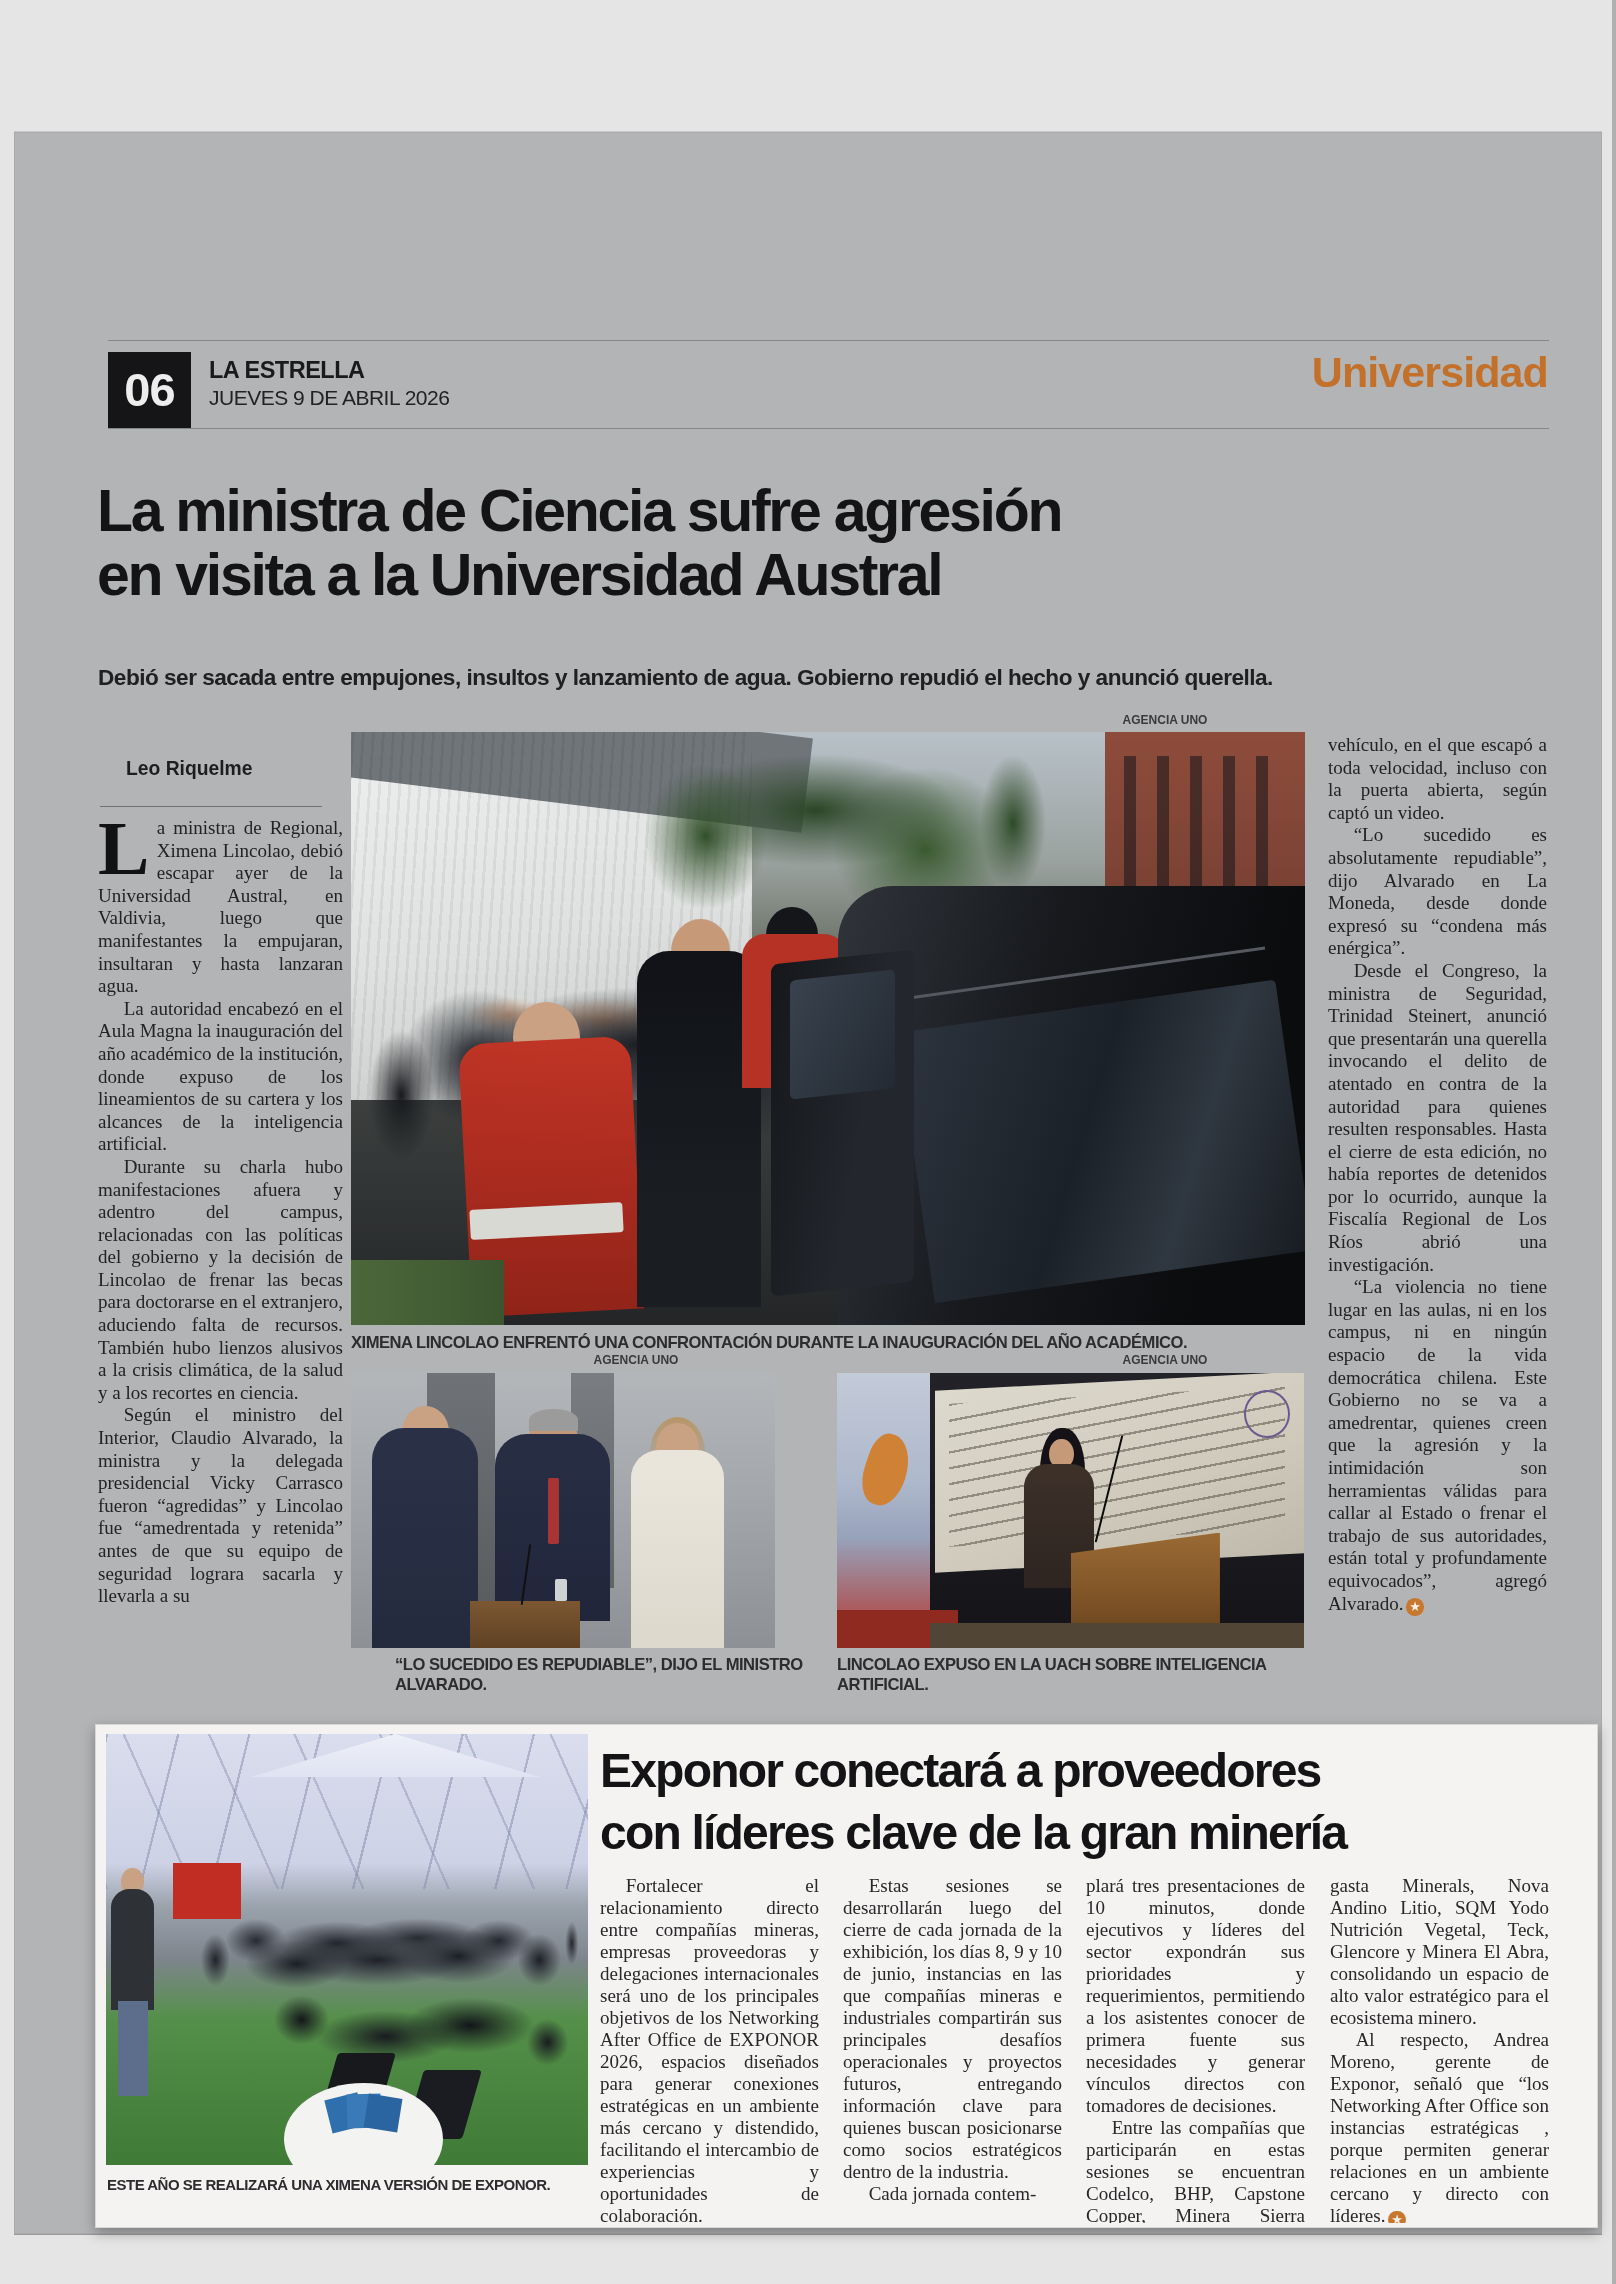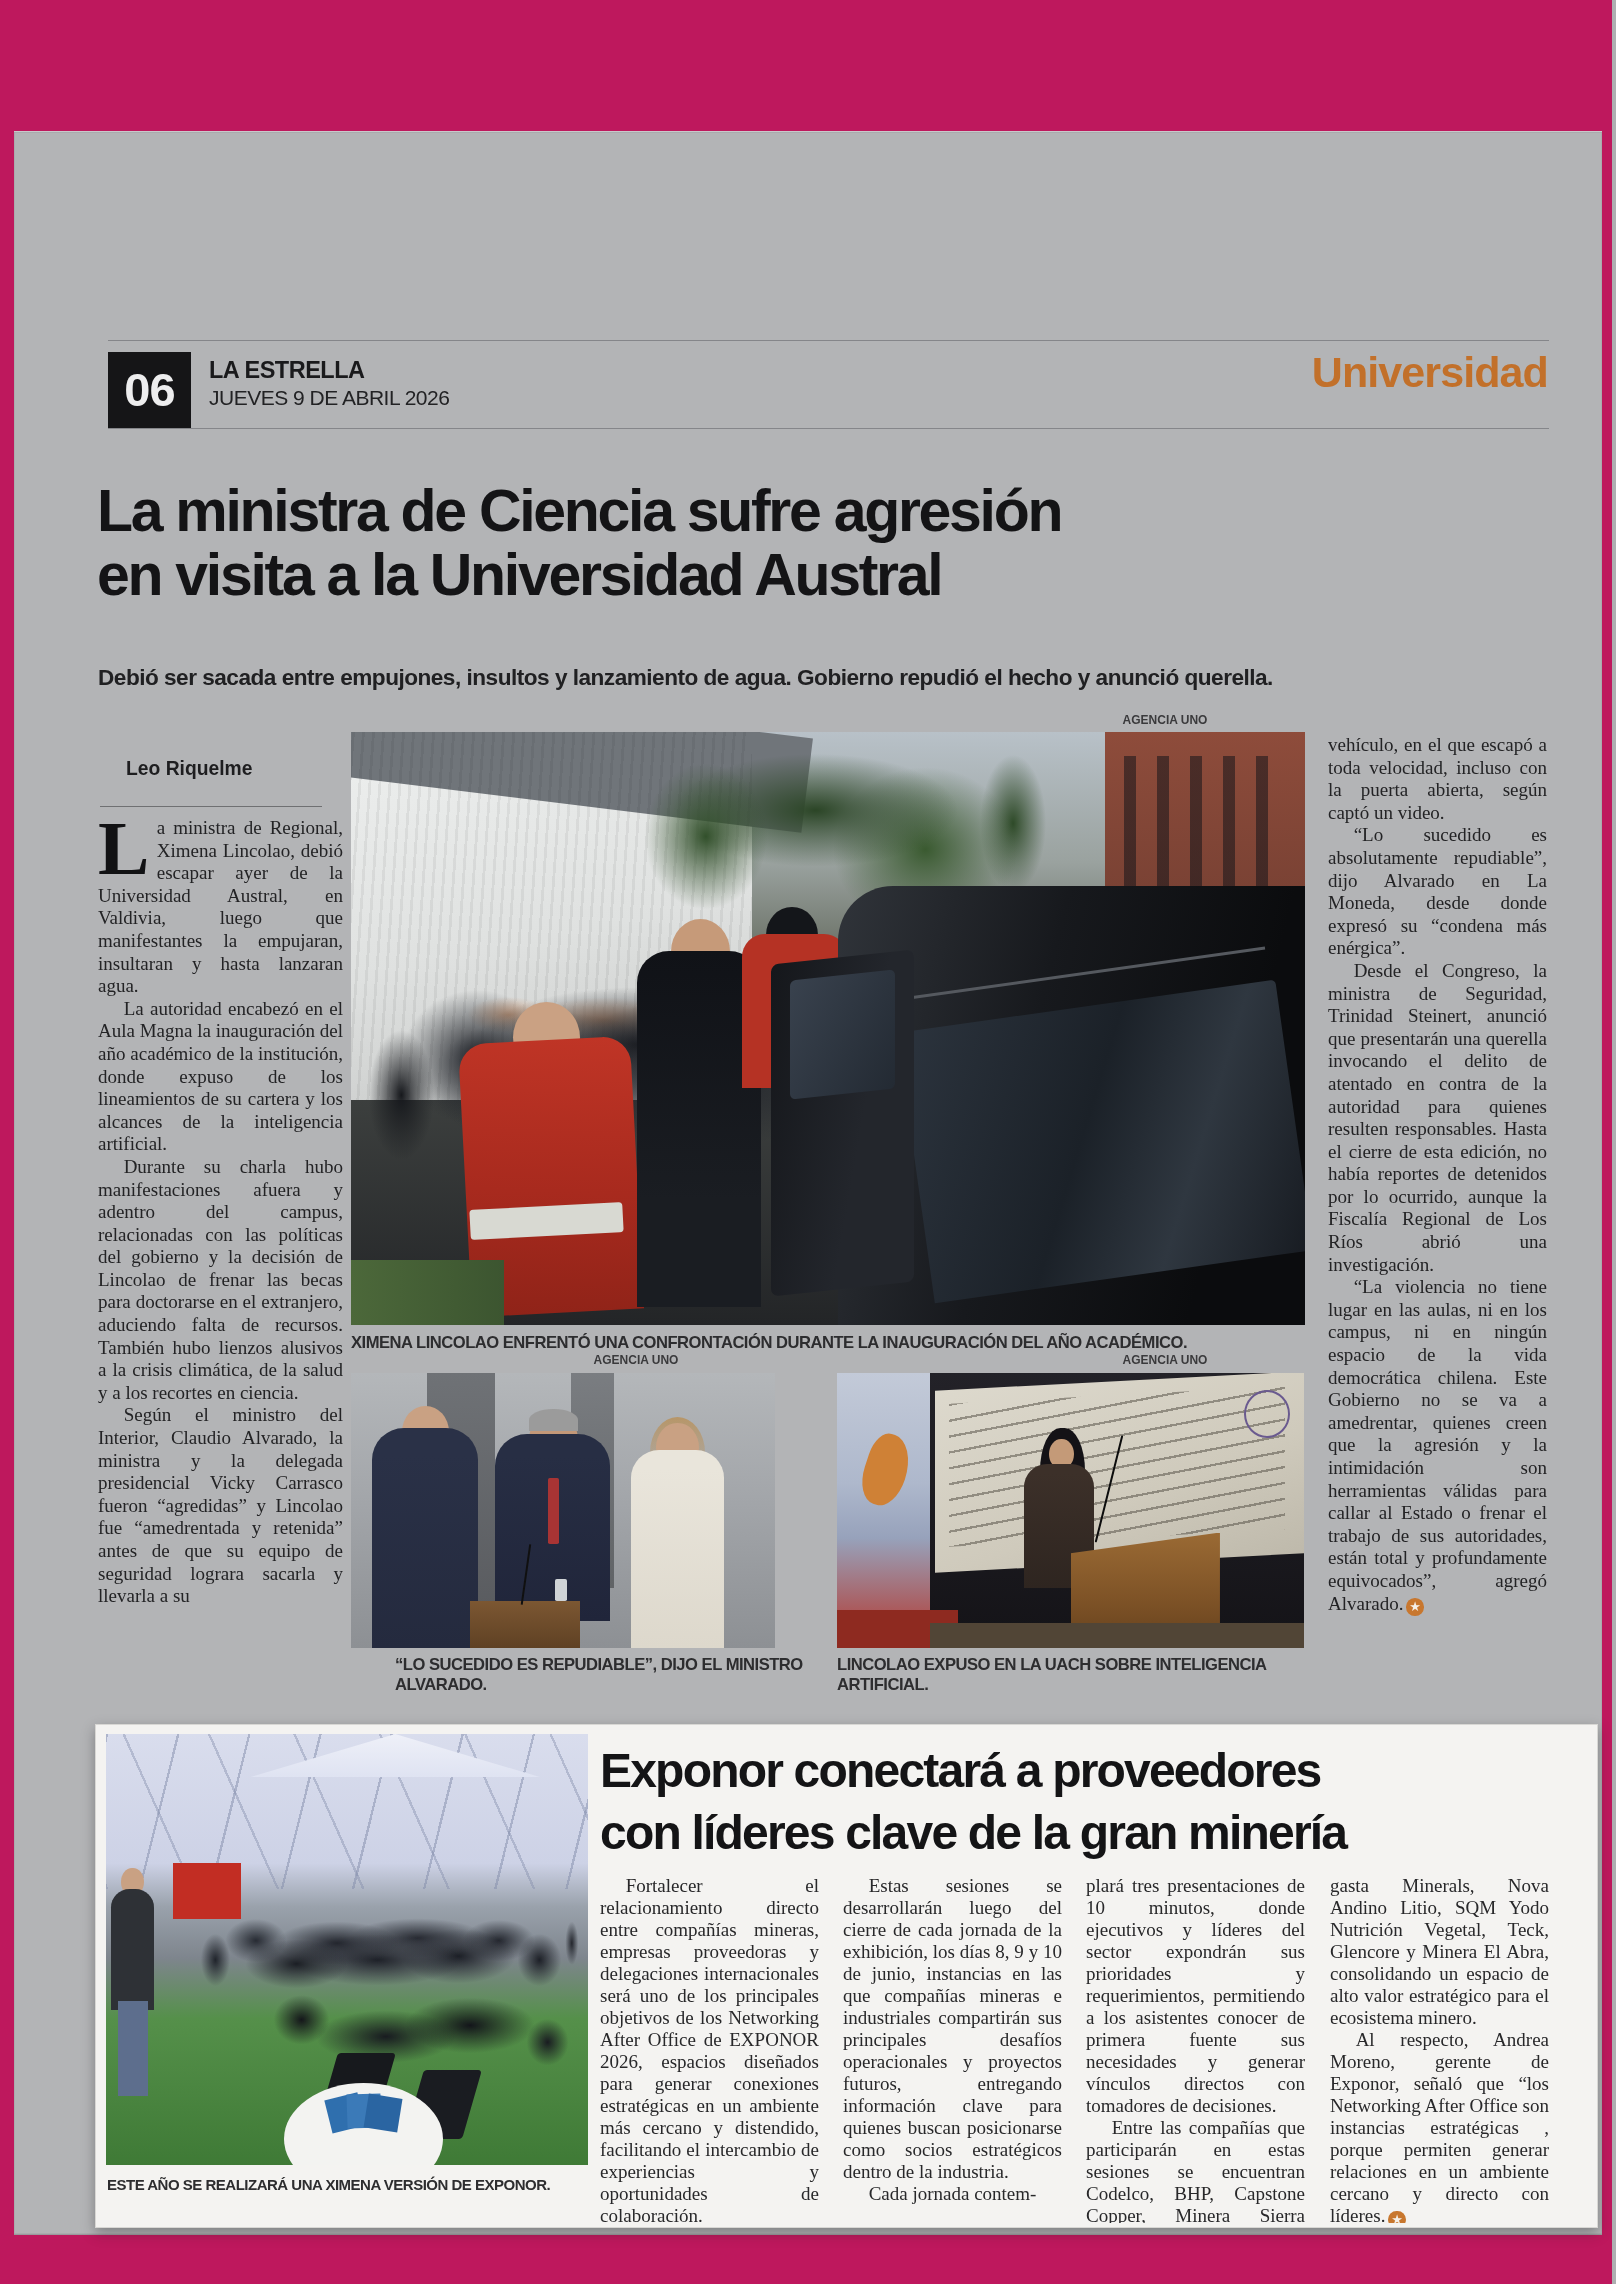--- a/index.html
+++ b/index.html
@@ -1,16 +1,16 @@
 <!DOCTYPE html>
 <html lang="es" style="font-size:7.4px"><head>
 <meta charset="utf-8">
 <style>
   html,body{margin:0;padding:0;background:#aeafb1;}
-  #canvas{position:relative;width:1612px;height:2284px;background:#be185d;overflow:hidden;
+  #canvas{position:relative;width:1612px;height:2284px;background:#e5e5e5;overflow:hidden;
           font-family:"Liberation Sans",sans-serif;color:#1d1d1f;}
   .abs{position:absolute;}
   
   #page{left:14px;top:131px;width:1588px;height:2102px;background:#b3b4b6;
         border-top:0.5px solid #c9c9cb;border-bottom:0.5px solid #9a9a9c;
         box-shadow:inset 0 0 0 0.5px rgba(140,140,142,.45);}
   
   .rule{background:#85868a;height:1.4px;}
   #pagenum-box{left:94px;top:220px;width:83px;height:76px;background:#151517;
                color:#ededee;font-size:47px;font-weight:700;text-align:center;line-height:76px;letter-spacing:-0.9px;}

